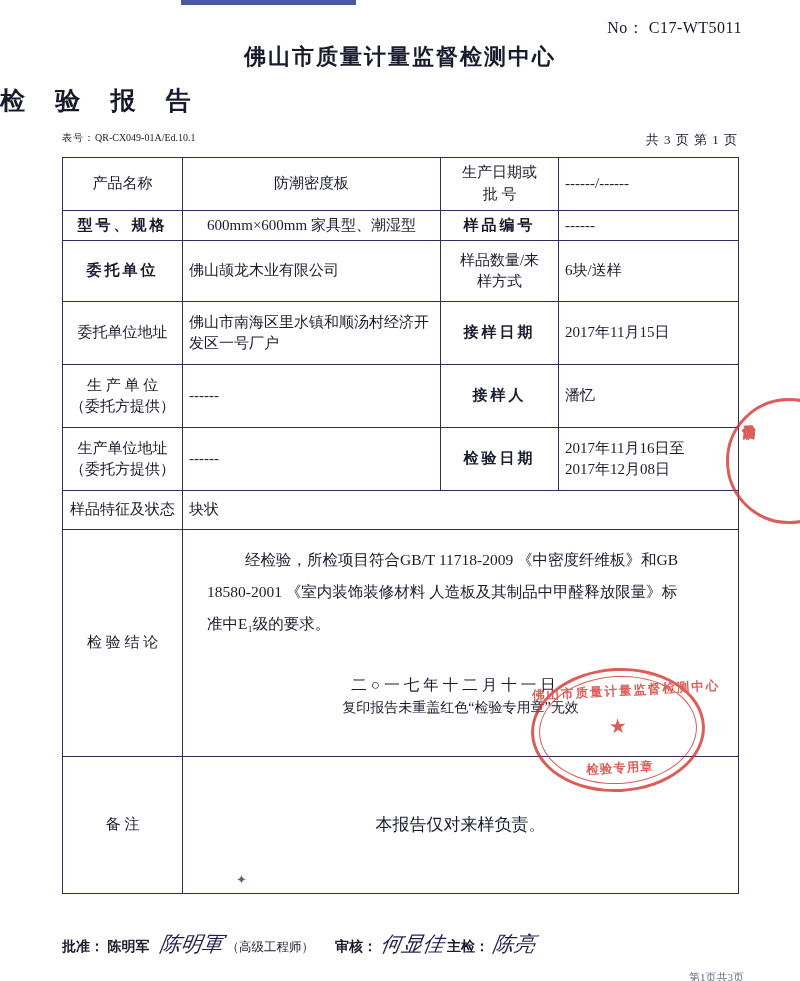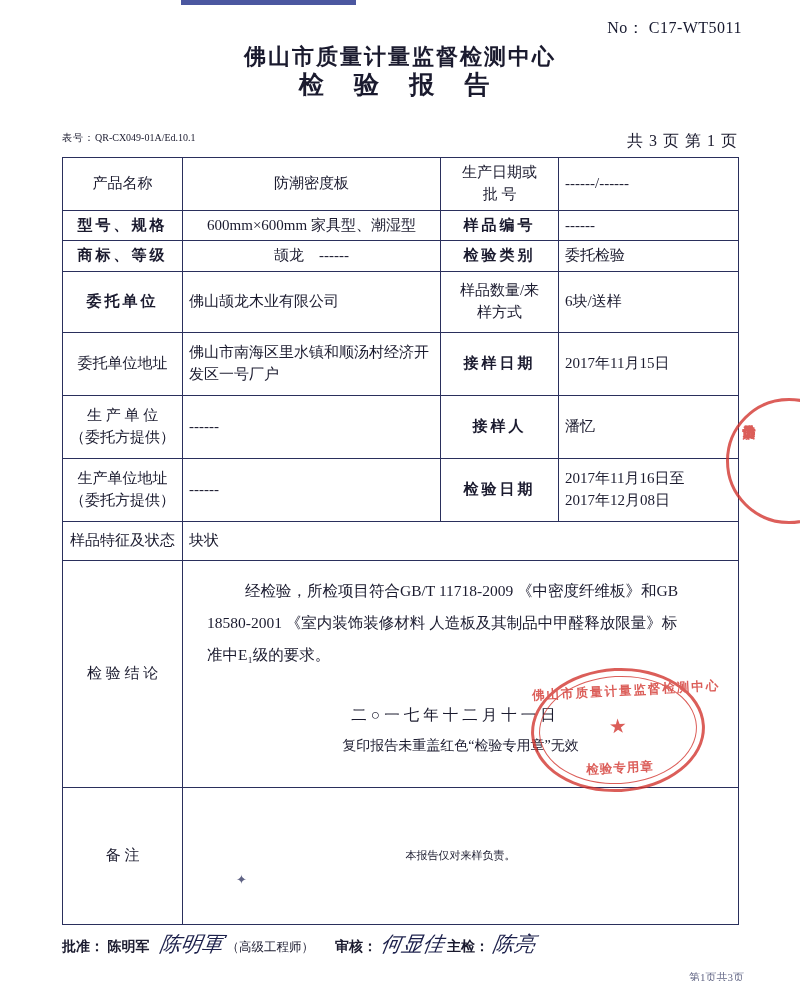--- a/index.html
+++ b/index.html
@@ -21,29 +21,29 @@
 
   .docno{
     position:absolute;right:58px;top:18px;
     font-size:16px;letter-spacing:.5px;color:#16182e;
   }
   .org-title{
     position:absolute;left:0;right:0;top:42px;
     text-align:center;font-size:22px;letter-spacing:2px;font-weight:600;
   }
   .report-title{
-    position:absolute;left:0;right:0;top:68px;
-    text-align:center;font-size:25px;letter-spacing:12px;font-weight:700;
+    position:absolute;left:0;right:0;top:84px;
+    text-align:left;font-size:25px;letter-spacing:12px;font-weight:700;
   }
   .formno{
     position:absolute;left:62px;top:131px;font-size:10px;
   }
   .formno .lbl{letter-spacing:1px;}
   .pageinfo{
-    position:absolute;right:62px;top:131px;font-size:16px;letter-spacing:1px;
+    position:absolute;right:62px;top:131px;font-size:13px;letter-spacing:1px;
   }
 
   
   table.main{
     position:absolute;left:62px;top:157px;
     width:676px;
     border-collapse:collapse;
     table-layout:fixed;
   }
   table.main td{
@@ -68,24 +68,24 @@
   .concl{
     font-size:15.5px;line-height:2.05;text-align:justify;
     padding:10px 18px 4px 18px;
   }
   .concl-indent{ text-indent:38px; }
   .date-line{
     text-align:center;margin-top:30px;letter-spacing:4px;font-size:15.5px;
     padding-right:10px;
   }
   .note-line{
-    text-align:center;font-size:14px;margin-top:9px;
+    text-align:center;font-size:14px;margin-top:2px;
   }
   .remark-body{
-    text-align:center;font-size:11px;padding:40px 0 40px 0;
+    text-align:center;font-size:17px;padding:40px 0 40px 0;
   }
   .vert{
     text-align:center;letter-spacing:0;line-height:2.6;font-size:15.5px;
   }
 
   
   .sig{
     position:absolute;left:62px;top:930px;width:690px;
     font-size:14px;
   }
@@ -183,29 +183,20 @@
         <td class="val dash">------/------</td>
       </tr>
 
       <tr>
         <td class="lab-sp">型号、规格</td>
         <td class="prodname">600mm×600mm  家具型、潮湿型</td>
         <td class="lab-sp">样品编号</td>
         <td class="val dash">------</td>
       </tr>
 
-      <tr>
-        <td class="lab-sp">商标、等级</td>
-        <td class="prodname">
-          <span>颉龙</span>
-          &nbsp;&nbsp;&nbsp;<span>------</span>
-        </td>
-        <td class="lab-sp">检验类别</td>
-        <td class="val">委托检验</td>
-      </tr>
 
       <tr>
         <td class="lab-sp" style="height:52px">委托单位</td>
         <td class="val">佛山颉龙木业有限公司</td>
         <td class="lab">
           <div>样品数量/来</div>
           <div>样方式</div>
         </td>
         <td class="val">6块/送样</td>
       </tr>

